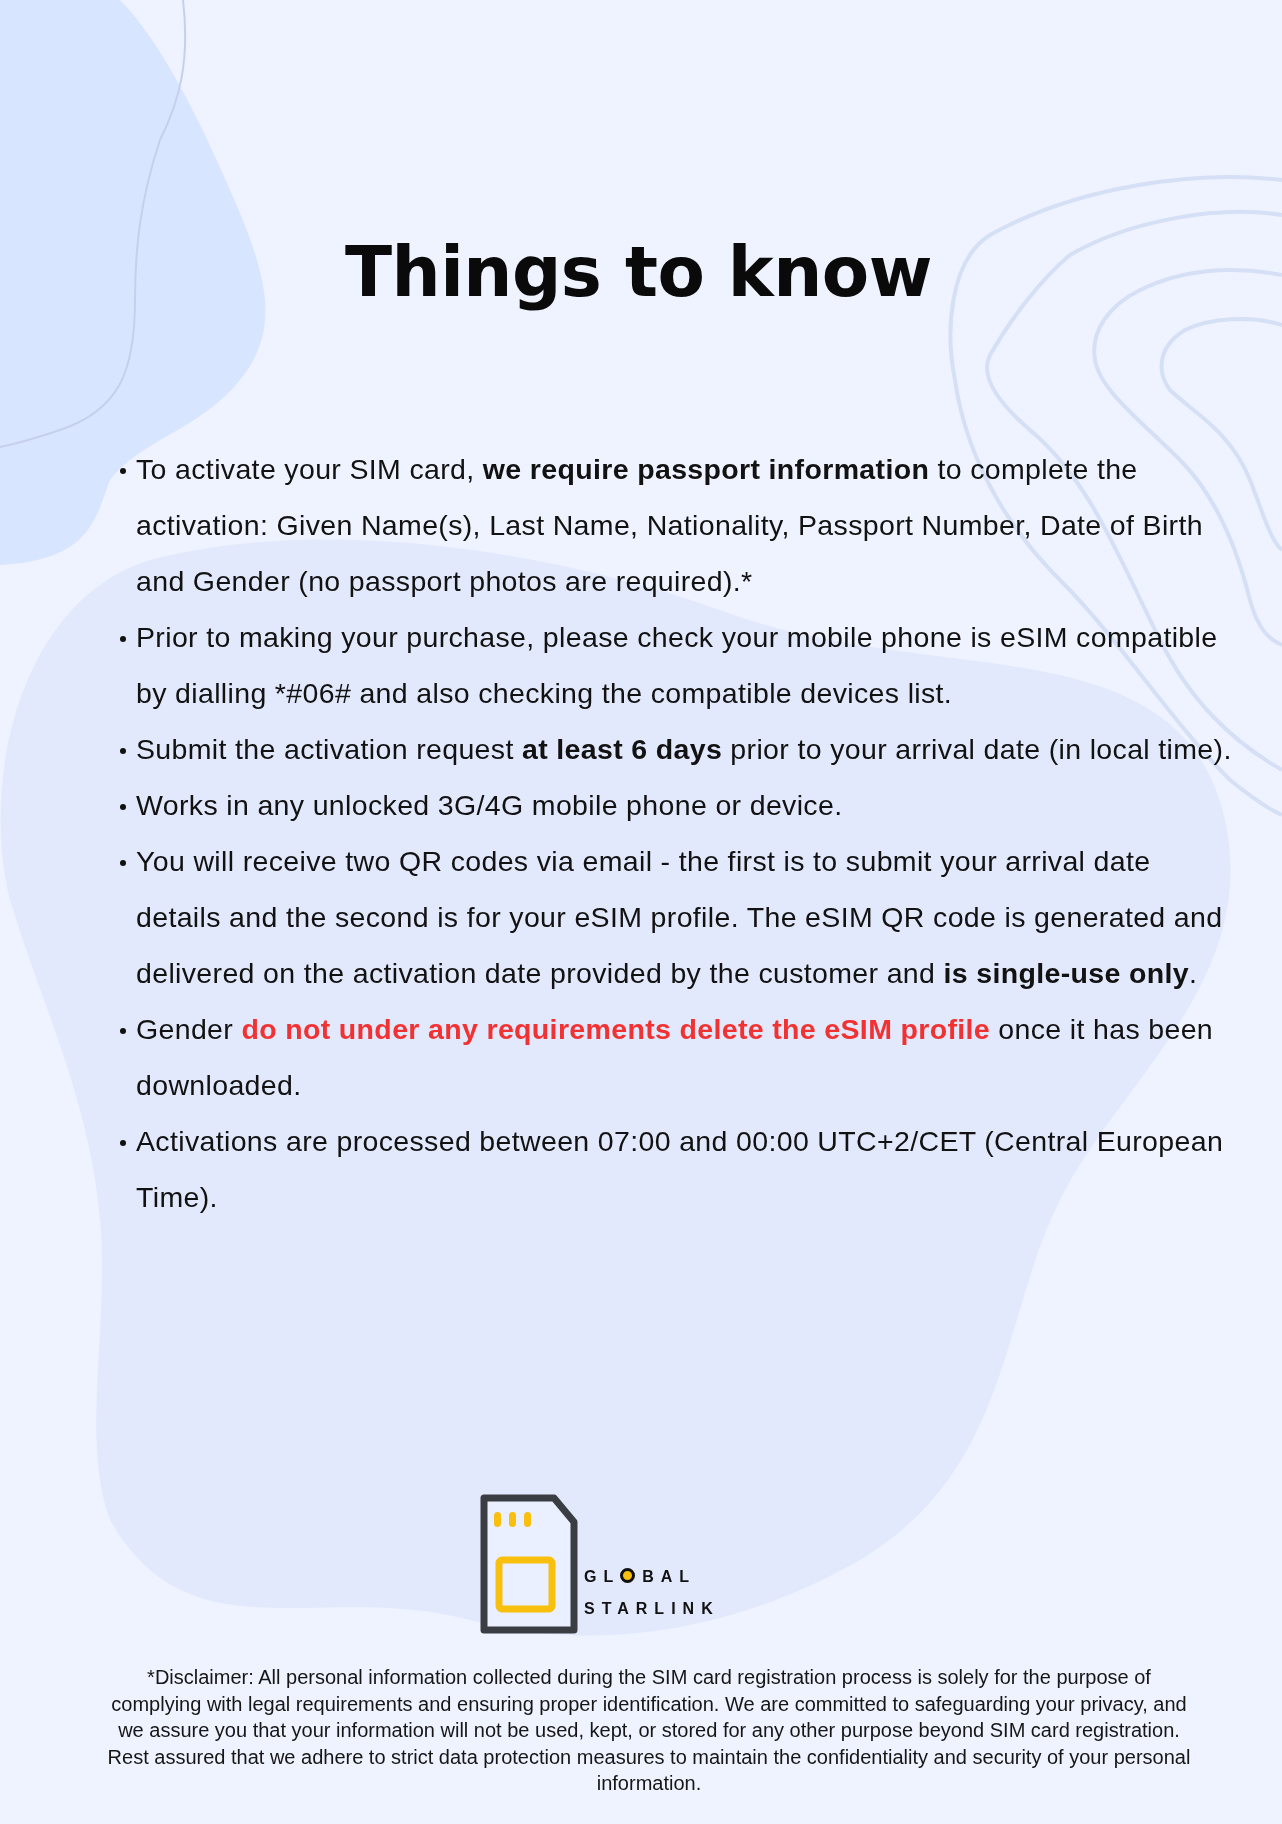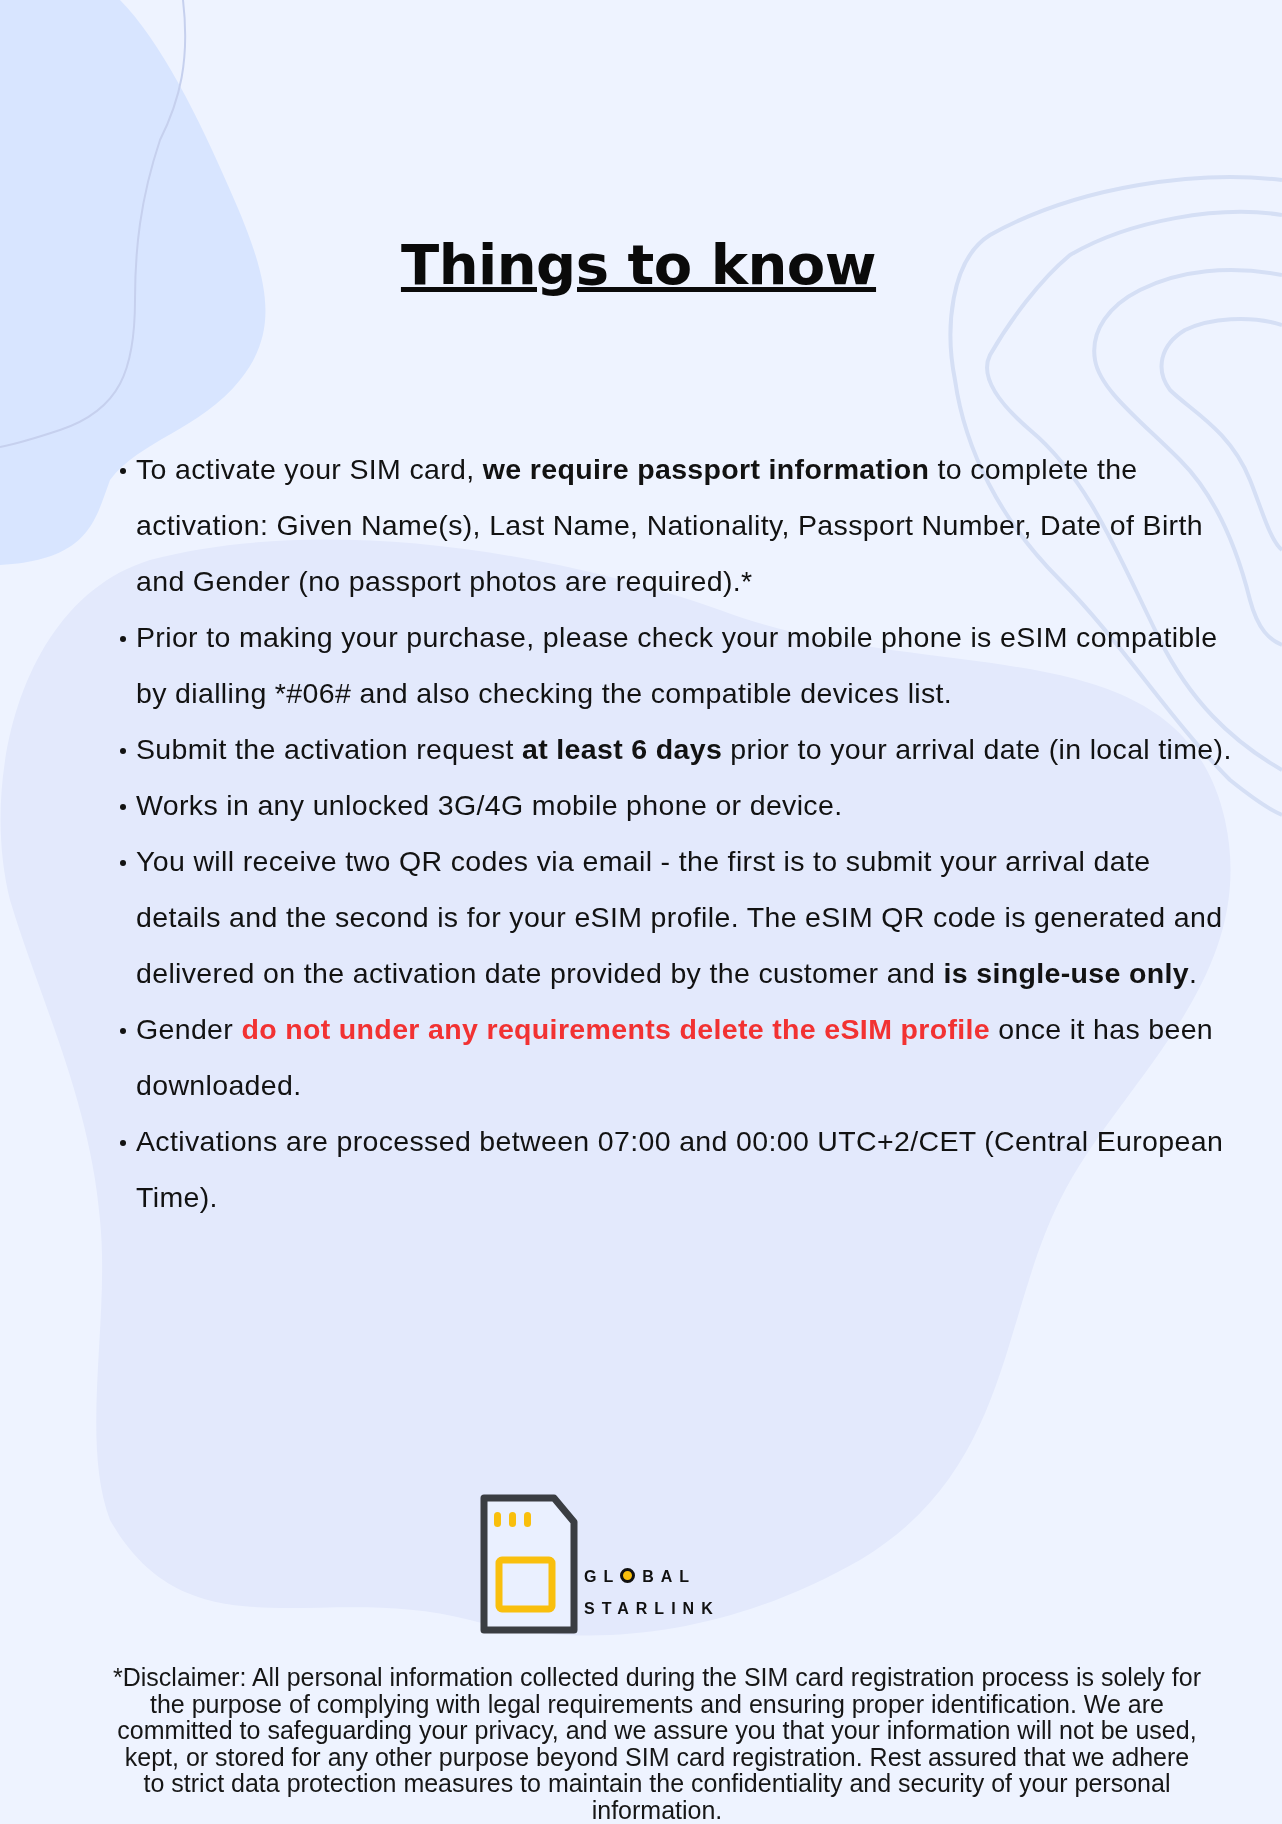--- a/index.html
+++ b/index.html
@@ -9,22 +9,22 @@
     position: relative;
     font-family: "Liberation Sans", "DejaVu Sans", sans-serif;
     color: #111;
   }
   .bg { position: absolute; left: 0; top: 0; width: 1282px; height: 1824px; z-index: 0; }
   .page { position: absolute; left: 0; top: 0; width: 1282px; height: 1824px; z-index: 1; }
   .title {
     position: absolute; left: 0; right: 5px; top: 232px;
     text-align: center;
     font-family: "DejaVu Sans", sans-serif;
-    font-weight: bold; font-size: 56px; letter-spacing: -0.5px;
-    color: #0a0a0a; margin: 0; text-decoration: underline;
+    font-weight: bold; font-size: 69px; letter-spacing: -0.5px;
+    color: #0a0a0a; margin: 0;
   }
   .list {
     position: absolute; left: 102px; top: 425px; width: 1120px;
     margin: 16px; padding: 0; list-style: none;
   }
   .list li {
     position: relative;
     padding-left: 18px;
     font-size: 28.5px; line-height: 56px;
     color: #121212;
@@ -44,22 +44,22 @@
     letter-spacing: 7px; color: #111;
   }
   .logo-text.l1 { top: 74px; }
   .logo-text.l2 { top: 106px; }
   .dot-o {
     display: inline-block; width: 15px; height: 15px; border-radius: 50%;
     border: 3px solid #111; background: #f9bf0d; box-sizing: border-box;
     vertical-align: -1px; margin-right: 7px;
   }
   .disclaimer {
-    position: absolute; left: 112px; width: 1090px; top: 1664px;
-    text-align: center; font-size: 25px; line-height: 26.5px; color: #161616;
+    position: absolute; left: 104px; width: 1090px; top: 1664px;
+    text-align: center; font-size: 20px; line-height: 26.5px; color: #161616;
     margin: 0;
   }
 </style>
 </head>
 <body>
 
 <svg class="bg" viewBox="0 0 1282 1824" xmlns="http://www.w3.org/2000/svg">
 
   <path d="M0,0 L120,0 C160,40 200,120 230,190 C270,280 280,330 240,380 C200,430 140,440 110,480 C95,520 90,560 0,565 Z" fill="#d8e5ff"></path>
 

